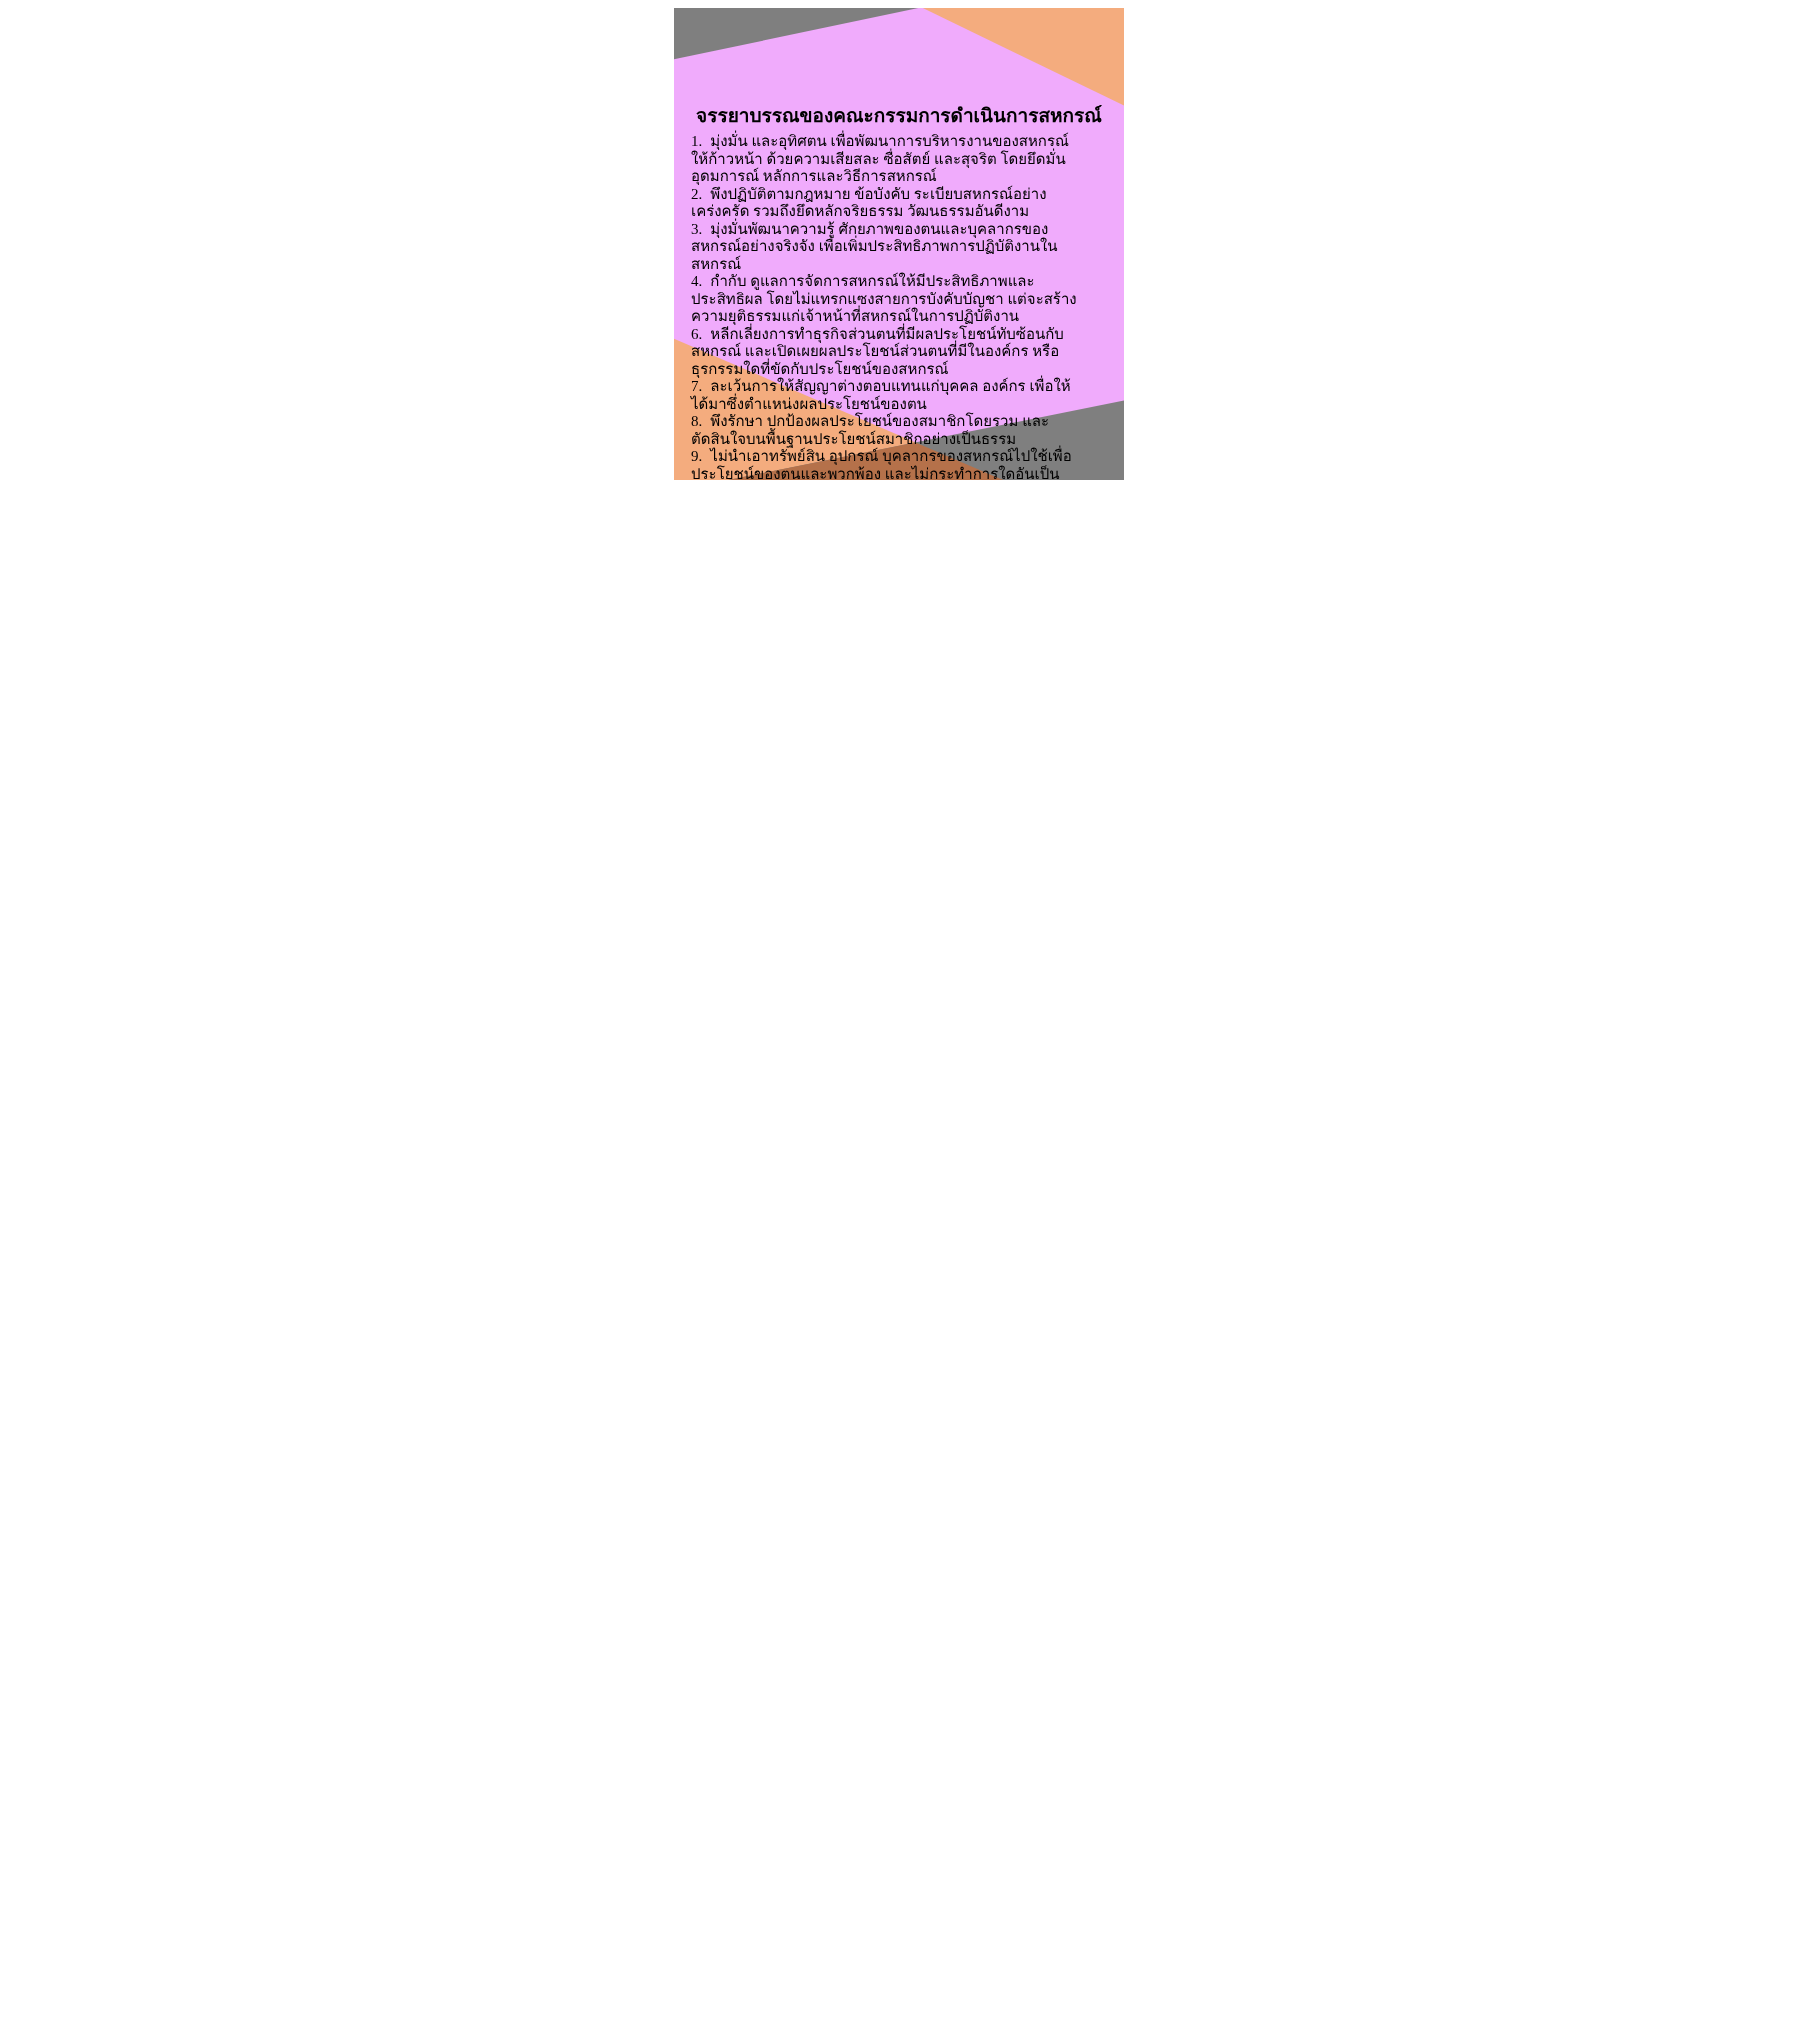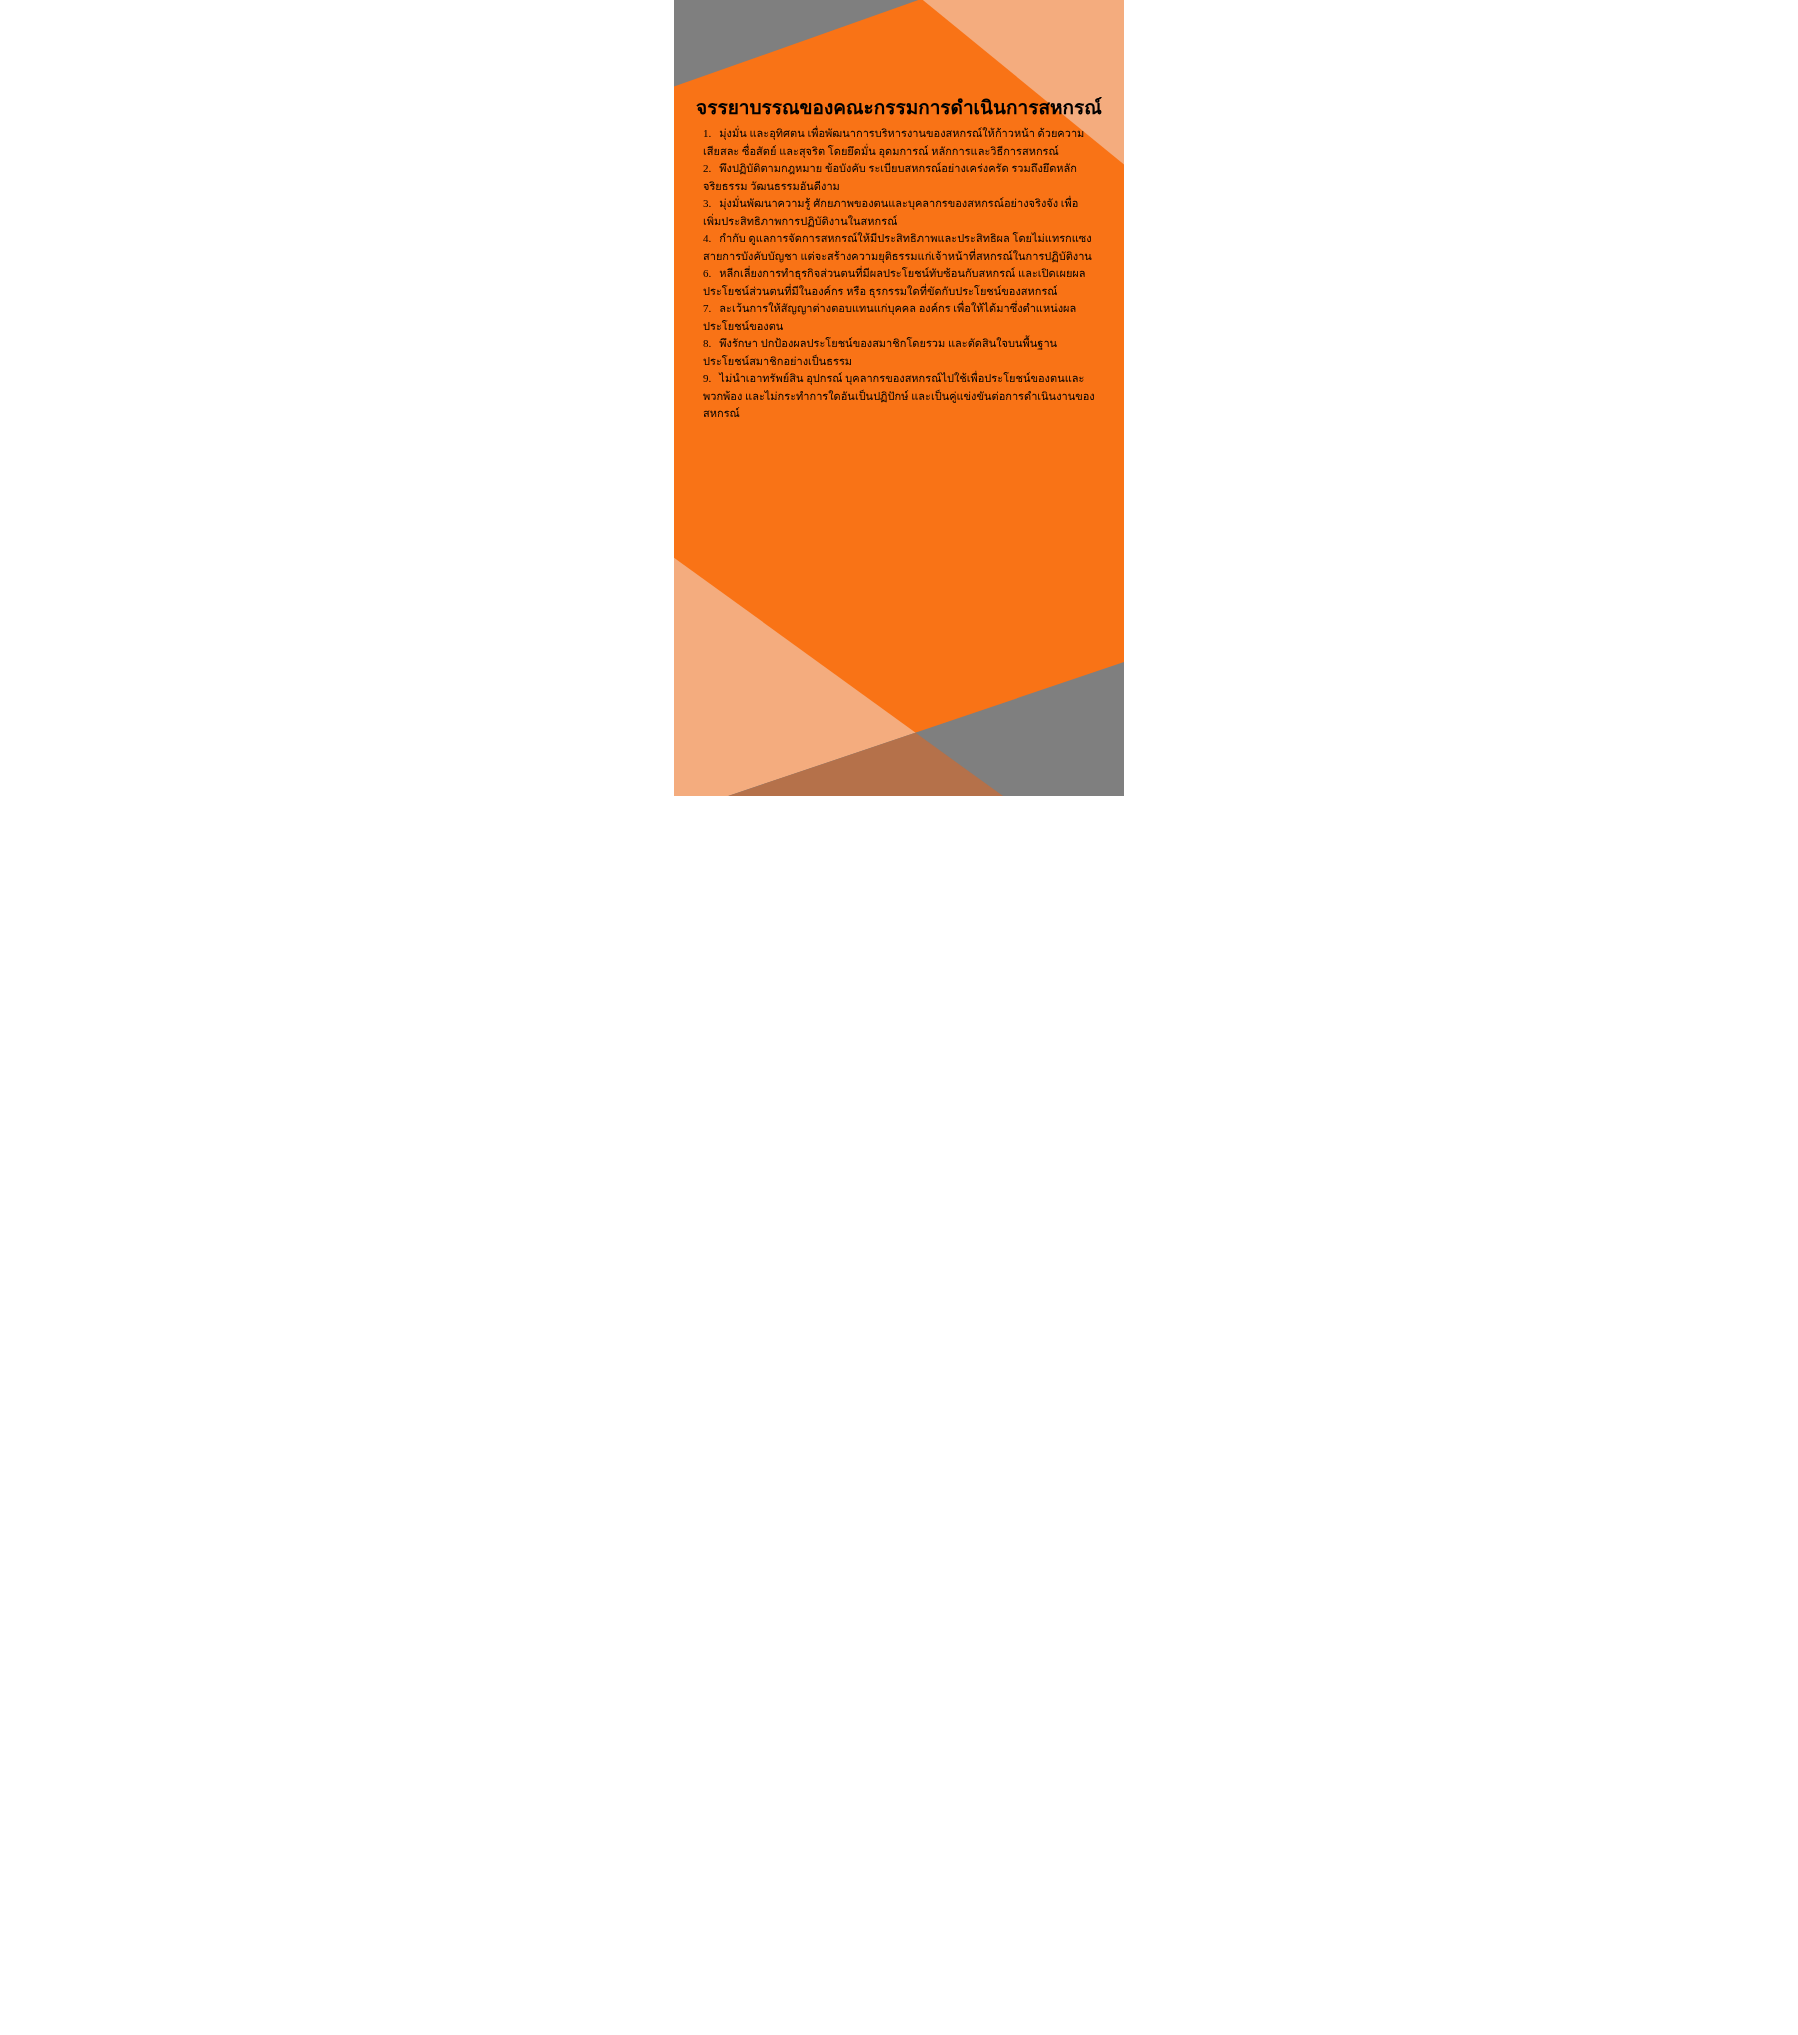--- a/index.html
+++ b/index.html
@@ -3,23 +3,23 @@
 <meta charset="utf-8">
 <style>
   html, body {
     margin: 0;
     padding: 0;
     background: #ffffff;
   }
   .page {
     position: relative;
     width: 450px;
-    height: 796px;
-    margin: 0 auto;
-    background: #f97316;
+    height: 472px;
+    margin: 8px auto;
+    background: #f0abfc;
     overflow: hidden;
     font-family: "Liberation Serif", "DejaVu Serif", serif;
     color: #000000;
   }
   .deco {
     position: absolute;
     left: 0;
     top: 0;
     width: 100%;
     height: 100%;
@@ -32,23 +32,23 @@
     width: 100%;
     text-align: center;
     font-size: 19px;
     font-weight: bold;
     line-height: 1.25;
     white-space: nowrap;
   }
   .body-text {
     position: absolute;
     top: 125px;
-    left: 29px;
+    left: 17px;
     width: 393px;
-    font-size: 11px;
+    font-size: 15px;
     line-height: 17.5px;
     text-align: left;
   }
   .item {
     margin: 0;
     padding: 0;
   }
   .num {
     display: inline-block;
     margin-right: 8.1px;

